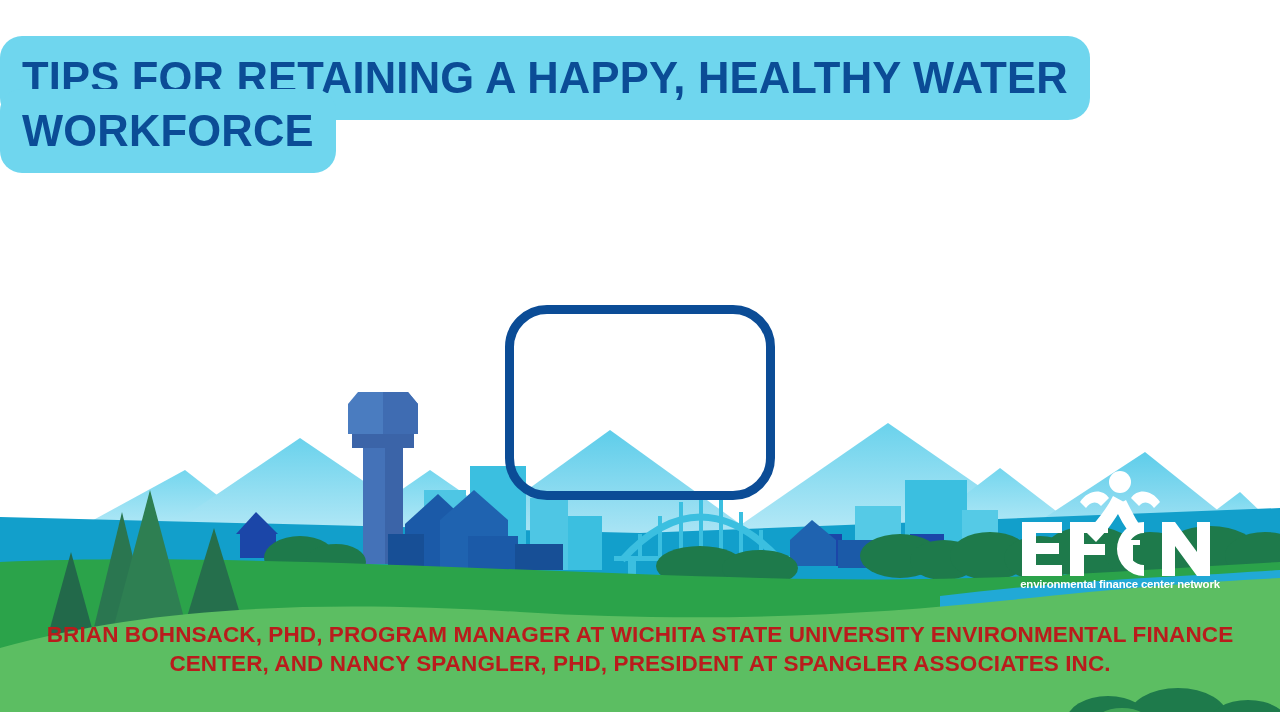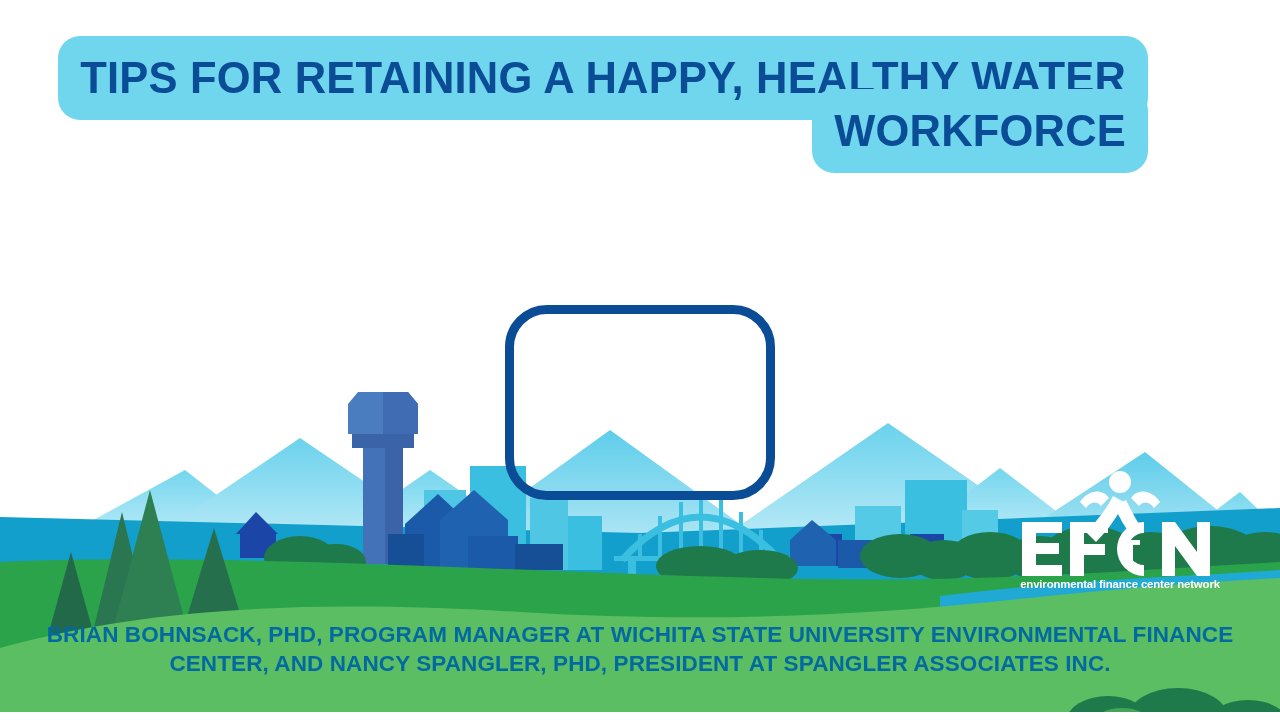--- a/index.html
+++ b/index.html
@@ -11,21 +11,21 @@
   #slide{
     position:relative;width:1280px;height:720px;background:#ffffff;overflow:hidden;
   }
 
   
   #scene{position:absolute;left:0;top:0;width:1280px;height:720px;}
 
   
   #title-block{
     position:absolute;left:0;top:52px;width:1148px;
-    text-align:right;line-height:1.22;
+    text-align:left;line-height:1.22;
     z-index:40;
   }
   #title-text{
     display:inline;
     font-size:43.5px;font-weight:bold;letter-spacing:.2px;
     color:#0b4c96;
     background:#6fd6ee;
     padding:18px 22px;
     border-radius:22px;
     -webkit-box-decoration-break:clone;
@@ -43,21 +43,21 @@
     position:absolute;left:50%;top:50%;
     transform:translate(-42%,-50%);
     width:0;height:0;
   }
 
   
   #speakers{
     position:absolute;left:40px;top:620px;width:1200px;
     text-align:center;
     font-size:22.5px;font-weight:bold;line-height:1.30;
-    color:#0369a1;letter-spacing:.1px;
+    color:#b91c1c;letter-spacing:.1px;
     z-index:40;
   }
 
   
   #efcn-logo{
     position:absolute;left:1016px;top:470px;width:208px;height:122px;z-index:44;
   }
 </style>
 </head>
 <body>

